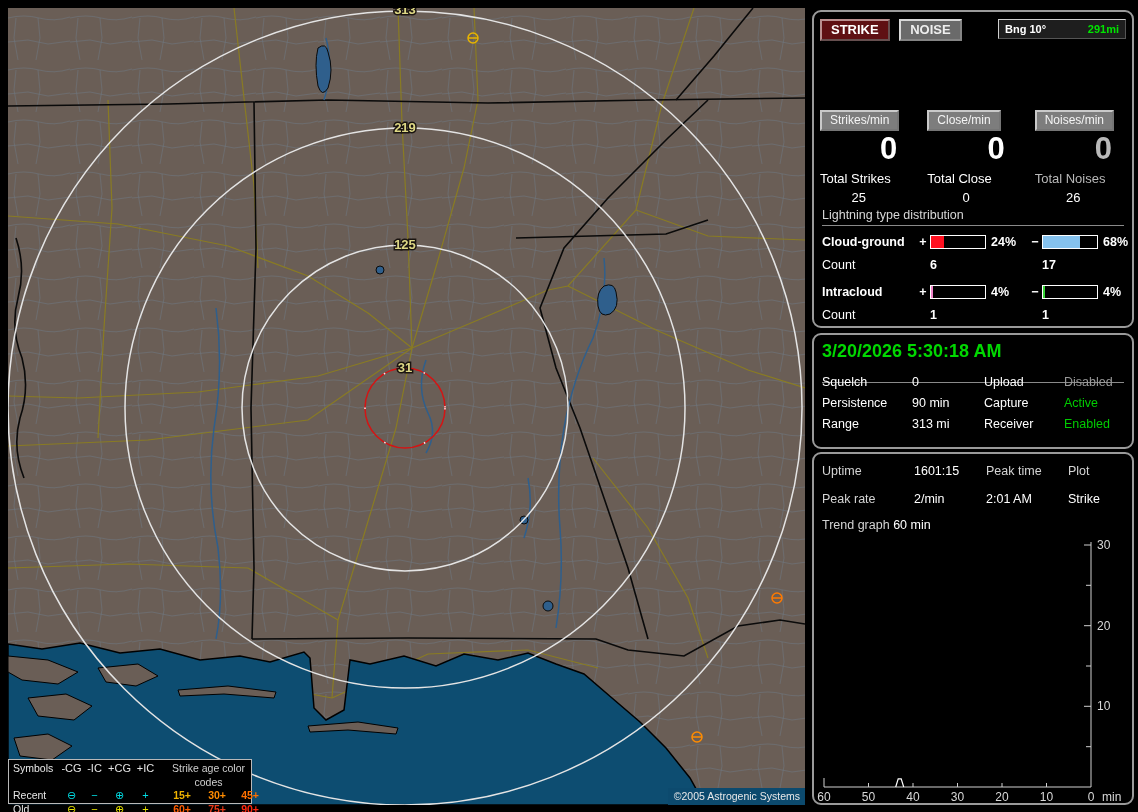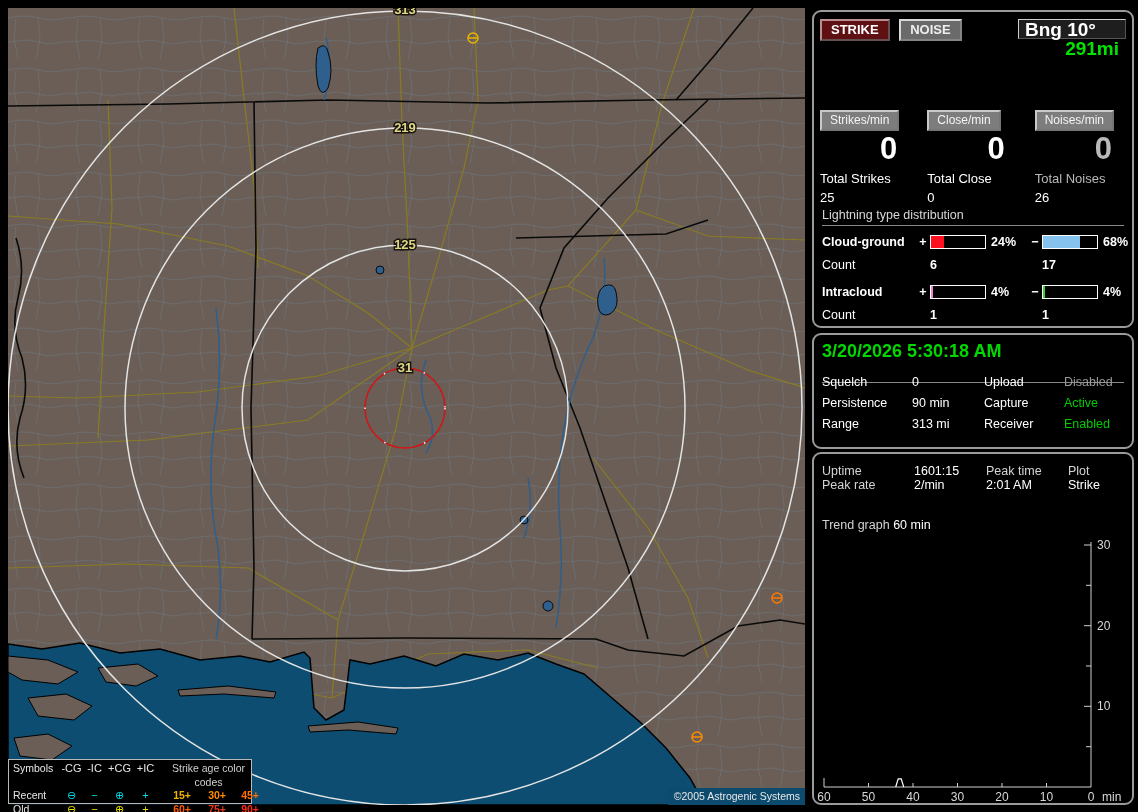--- a/index.html
+++ b/index.html
@@ -22,49 +22,49 @@
   .box{position:absolute;left:812px;width:322px;background:#000;border:2px solid #9a9a9a;
        border-radius:9px;box-sizing:border-box;}
   .box1{top:10px;height:318px;}
   .box2{top:333px;height:116px;}
   .box3{top:452px;height:353px;}
   .btnrow{position:absolute;left:6px;top:7px;right:6px;height:22px;}
   .tbtn{display:inline-block;font-weight:bold;font-size:13px;padding:1px 9px 2px 9px;margin-right:5px;
         border:2px outset #aaa;vertical-align:top;}
   .tbtn.strike{background:#5f1013;border-color:#b98f8f;color:#fff;}
   .tbtn.noise{background:#6a6a6a;border-color:#d8d8d8;color:#eee;}
-  .bngbox{position:absolute;right:0;top:0;width:108px;height:20px;background:#1e1e1e;
+  .bngbox{position:absolute;right:0;top:0;width:128px;height:20px;background:#1e1e1e;
           border:1px solid #cfcfcf;border-right-color:#555;border-bottom-color:#555;
-          font-size:19px;font-weight:bold;line-height:19px;padding:0 6px;box-sizing:border-box;}
+          font-size:11px;font-weight:bold;line-height:19px;padding:0 6px;box-sizing:border-box;}
   .bngbox .rng{float:right;color:#00e400;}
   .counters{position:absolute;left:6px;right:4px;top:54px;display:grid;grid-template-columns:1fr 1fr 1fr;column-gap:14px;}
   .cnt .ratebtn{display:inline-block;background:#7d7d7d;color:#f4f4f4;font-size:12px;padding:1px 8px 2px 8px;
                 border:2px outset #c9c9c9;margin-bottom:2px;margin-top:44px;}
   .cnt .bigzero{font-size:31px;font-weight:bold;text-align:right;padding-right:16px;line-height:32px;}
   .cnt .tlabel{font-size:13px;margin-top:6px;}
-  .cnt .tval{font-size:13px;text-align:left;padding-right:16px;margin-top:4px;}
+  .cnt .tval{font-size:13px;text-align:center;padding-right:16px;margin-top:4px;}
   .cnt.dim .bigzero,.cnt.dim .tlabel{color:#b9b9b9;}
   .dist{position:absolute;left:8px;right:8px;top:196px;font-size:12.5px;}
   .dist .dtitle{color:#d8d8d8;padding-bottom:3px;border-bottom:1px solid #8a8a8a;margin-bottom:9px;}
   .drow{display:grid;grid-template-columns:94px 14px 56px 42px 14px 56px 40px;align-items:center;margin-bottom:9px;}
   .drow .dl{font-weight:bold;}
   .drow .sign{font-weight:bold;text-align:center;}
   .bar{height:12px;border:1px solid #fff;background:#000;position:relative;}
   .bar .fill{position:absolute;left:0;top:0;bottom:0;}
   .drow .pct{font-weight:bold;padding-left:5px;}
   .crow{display:grid;grid-template-columns:94px 14px 98px 14px 60px;margin:0 0 13px 0;}
   .crow .cv{font-weight:bold;}
   
   .clock{position:absolute;left:8px;top:6px;right:8px;font-size:18px;font-weight:bold;color:#00d800;
          padding-bottom:20px;border-bottom:1px solid #8a8a8a;}
   .set{position:absolute;left:8px;right:6px;top:40px;display:grid;grid-template-columns:90px 72px 80px auto;
        row-gap:7px;font-size:12.5px;}
   
   .stats{position:absolute;left:8px;right:6px;top:10px;display:grid;grid-template-columns:92px 72px 82px auto;
-         row-gap:0;font-size:12.5px;}
+         row-gap:14px;font-size:12.5px;}
   .stats .lab{color:#d4d4d4;}
   .trendlab{position:absolute;left:8px;top:64px;font-size:12.5px;}
   .trendlab .lab{color:#d4d4d4;}
   .trendsvg{position:absolute;left:0;top:0;width:318px;height:349px;}
   .axistxt{fill:#d8d8d8;font-size:12px;font-family:"Liberation Sans",sans-serif;}
 </style>
 </head>
 <body>
 
 <div class="stage">

